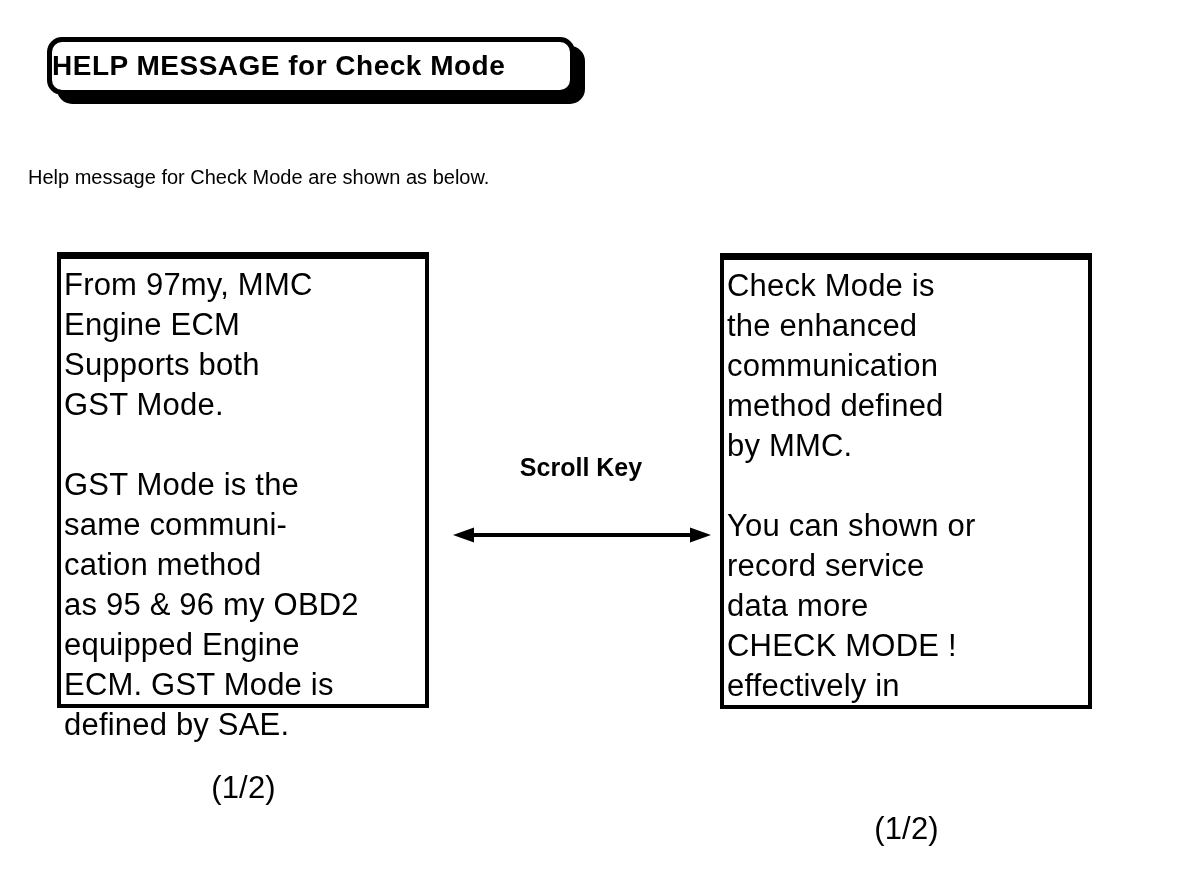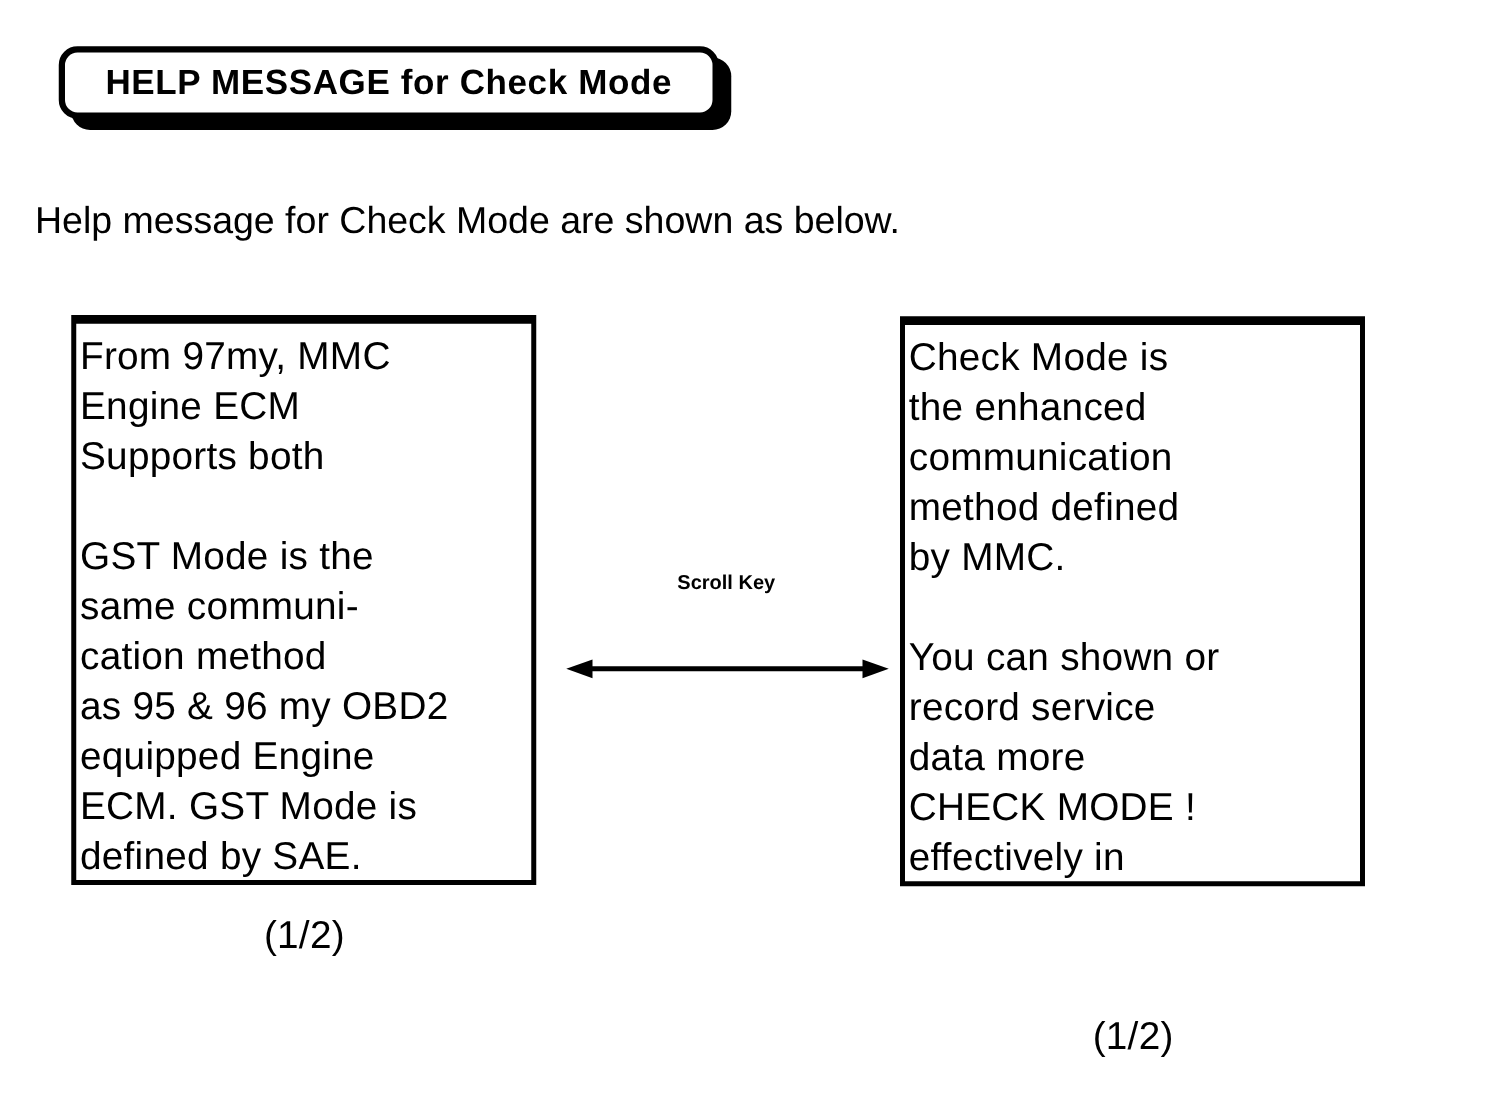--- a/index.html
+++ b/index.html
@@ -23,35 +23,34 @@
     top: 37px;
     width: 528px;
     height: 58px;
     box-sizing: border-box;
     background: #ffffff;
     border: 5px solid #000000;
     border-radius: 15px;
     box-shadow: 10px 9px 0 0 #000000;
     display: flex;
     align-items: center;
-    justify-content: center;
   }
   .title-box .title-text {
     font-size: 28px;
     font-weight: bold;
     letter-spacing: 0.5px;
     white-space: nowrap;
   }
 
   
   .subtitle {
     position: absolute;
     left: 28px;
     top: 161px;
-    font-size: 30px;
+    font-size: 20px;
     line-height: 32px;
     white-space: nowrap;
   }
 
   
   .screen {
     position: absolute;
     box-sizing: border-box;
     width: 372px;
     height: 456px;
@@ -74,21 +73,21 @@
 
   
   .scroll-key-wrap {
     position: absolute;
     left: 450px;
     top: 452px;
     width: 262px;
     text-align: center;
   }
   .scroll-key-label {
-    font-size: 16px;
+    font-size: 25px;
     line-height: 30px;
     font-weight: bold;
     white-space: nowrap;
     margin-top: 17px;
   }
   .scroll-arrow {
     position: absolute;
     left: 452px;
     top: 521px;
     width: 260px;
@@ -102,20 +101,21 @@
   <span class="title-text">HELP MESSAGE for Check Mode</span>
 </div>
 
 <div class="subtitle">Help message for Check Mode are shown as below.</div>
 
 <div class="screen screen-left">
   <div>
       <div class="screen-line">From 97my, MMC</div>
       <div class="screen-line">Engine ECM</div>
       <div class="screen-line">Supports both</div>
+      <div class="screen-line">GST Mode.</div>
       <div class="screen-line"></div>
       <div class="screen-line">GST Mode is the</div>
       <div class="screen-line">same communi-</div>
       <div class="screen-line">cation method</div>
       <div class="screen-line">as 95 &amp; 96 my OBD2</div>
       <div class="screen-line">equipped Engine</div>
       <div class="screen-line">ECM. GST Mode is</div>
       <div class="screen-line">defined by SAE.</div>
     </div>
   <div class="page-indicator">(1/2)</div>

